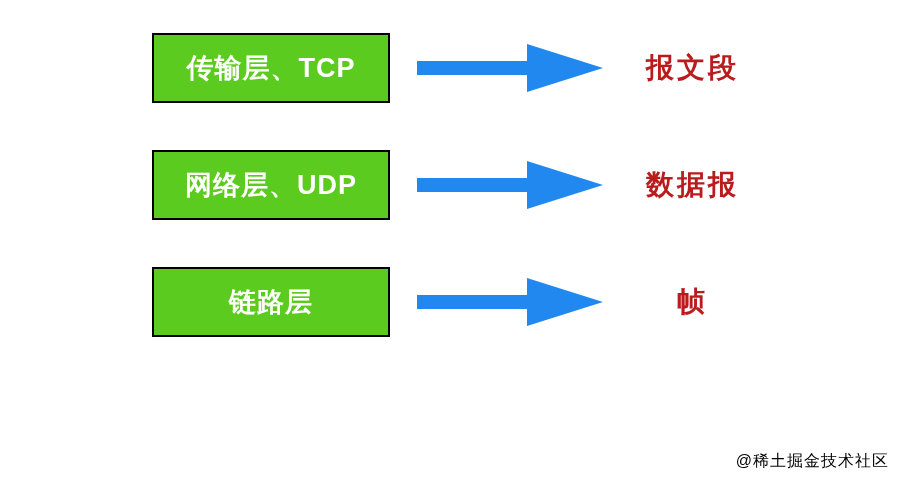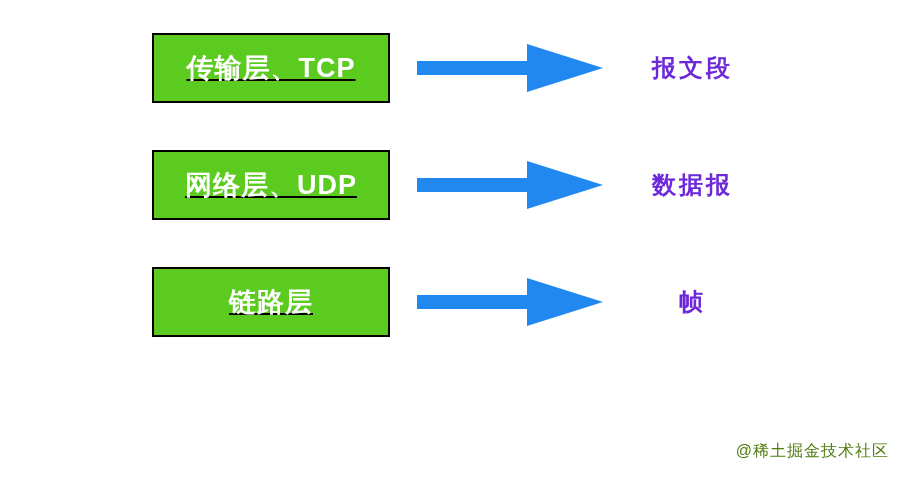--- a/index.html
+++ b/index.html
@@ -12,50 +12,50 @@
     font-family: "Liberation Sans", sans-serif;
   }
   .row { position: absolute; left: 0; width: 100%; height: 70px; }
   .layer-box {
     position: absolute;
     left: 152px; top: 0;
     width: 238px; height: 70px;
     box-sizing: border-box;
     background: #5ccb1f;
     border: 2px solid #000000;
-    display: flex; align-items: center; justify-content: center; text-decoration: underline;
+    display: flex; align-items: center; justify-content: center;
   }
   .layer-box .layer-text {
     color: #ffffff;
     font-weight: bold;
     font-size: 27px;
     letter-spacing: 1px;
     white-space: nowrap;
   }
   .arrow-svg {
     position: absolute;
     left: 417px; top: 11px;
     width: 186px; height: 48px;
     display: block;
   }
   .unit-label {
     position: absolute;
     left: 600px; top: 0;
     width: 185px; height: 70px;
     display: flex; align-items: center; justify-content: center;
-    color: #6d28d9;
+    color: #b91c1c;
     font-weight: bold;
-    font-size: 24px;
+    font-size: 28px;
     letter-spacing: 3px;
     white-space: nowrap;
   }
   .watermark {
     position: absolute;
-    right: 12px; bottom: 17px;
-    color: #4d7c0f;
+    right: 12px; bottom: 7px;
+    color: #000000;
     font-size: 16px;
     letter-spacing: 1px;
   }
 </style>
 </head>
 <body>
 
 <div class="canvas">
 
   <div class="row" style="top:33px">

